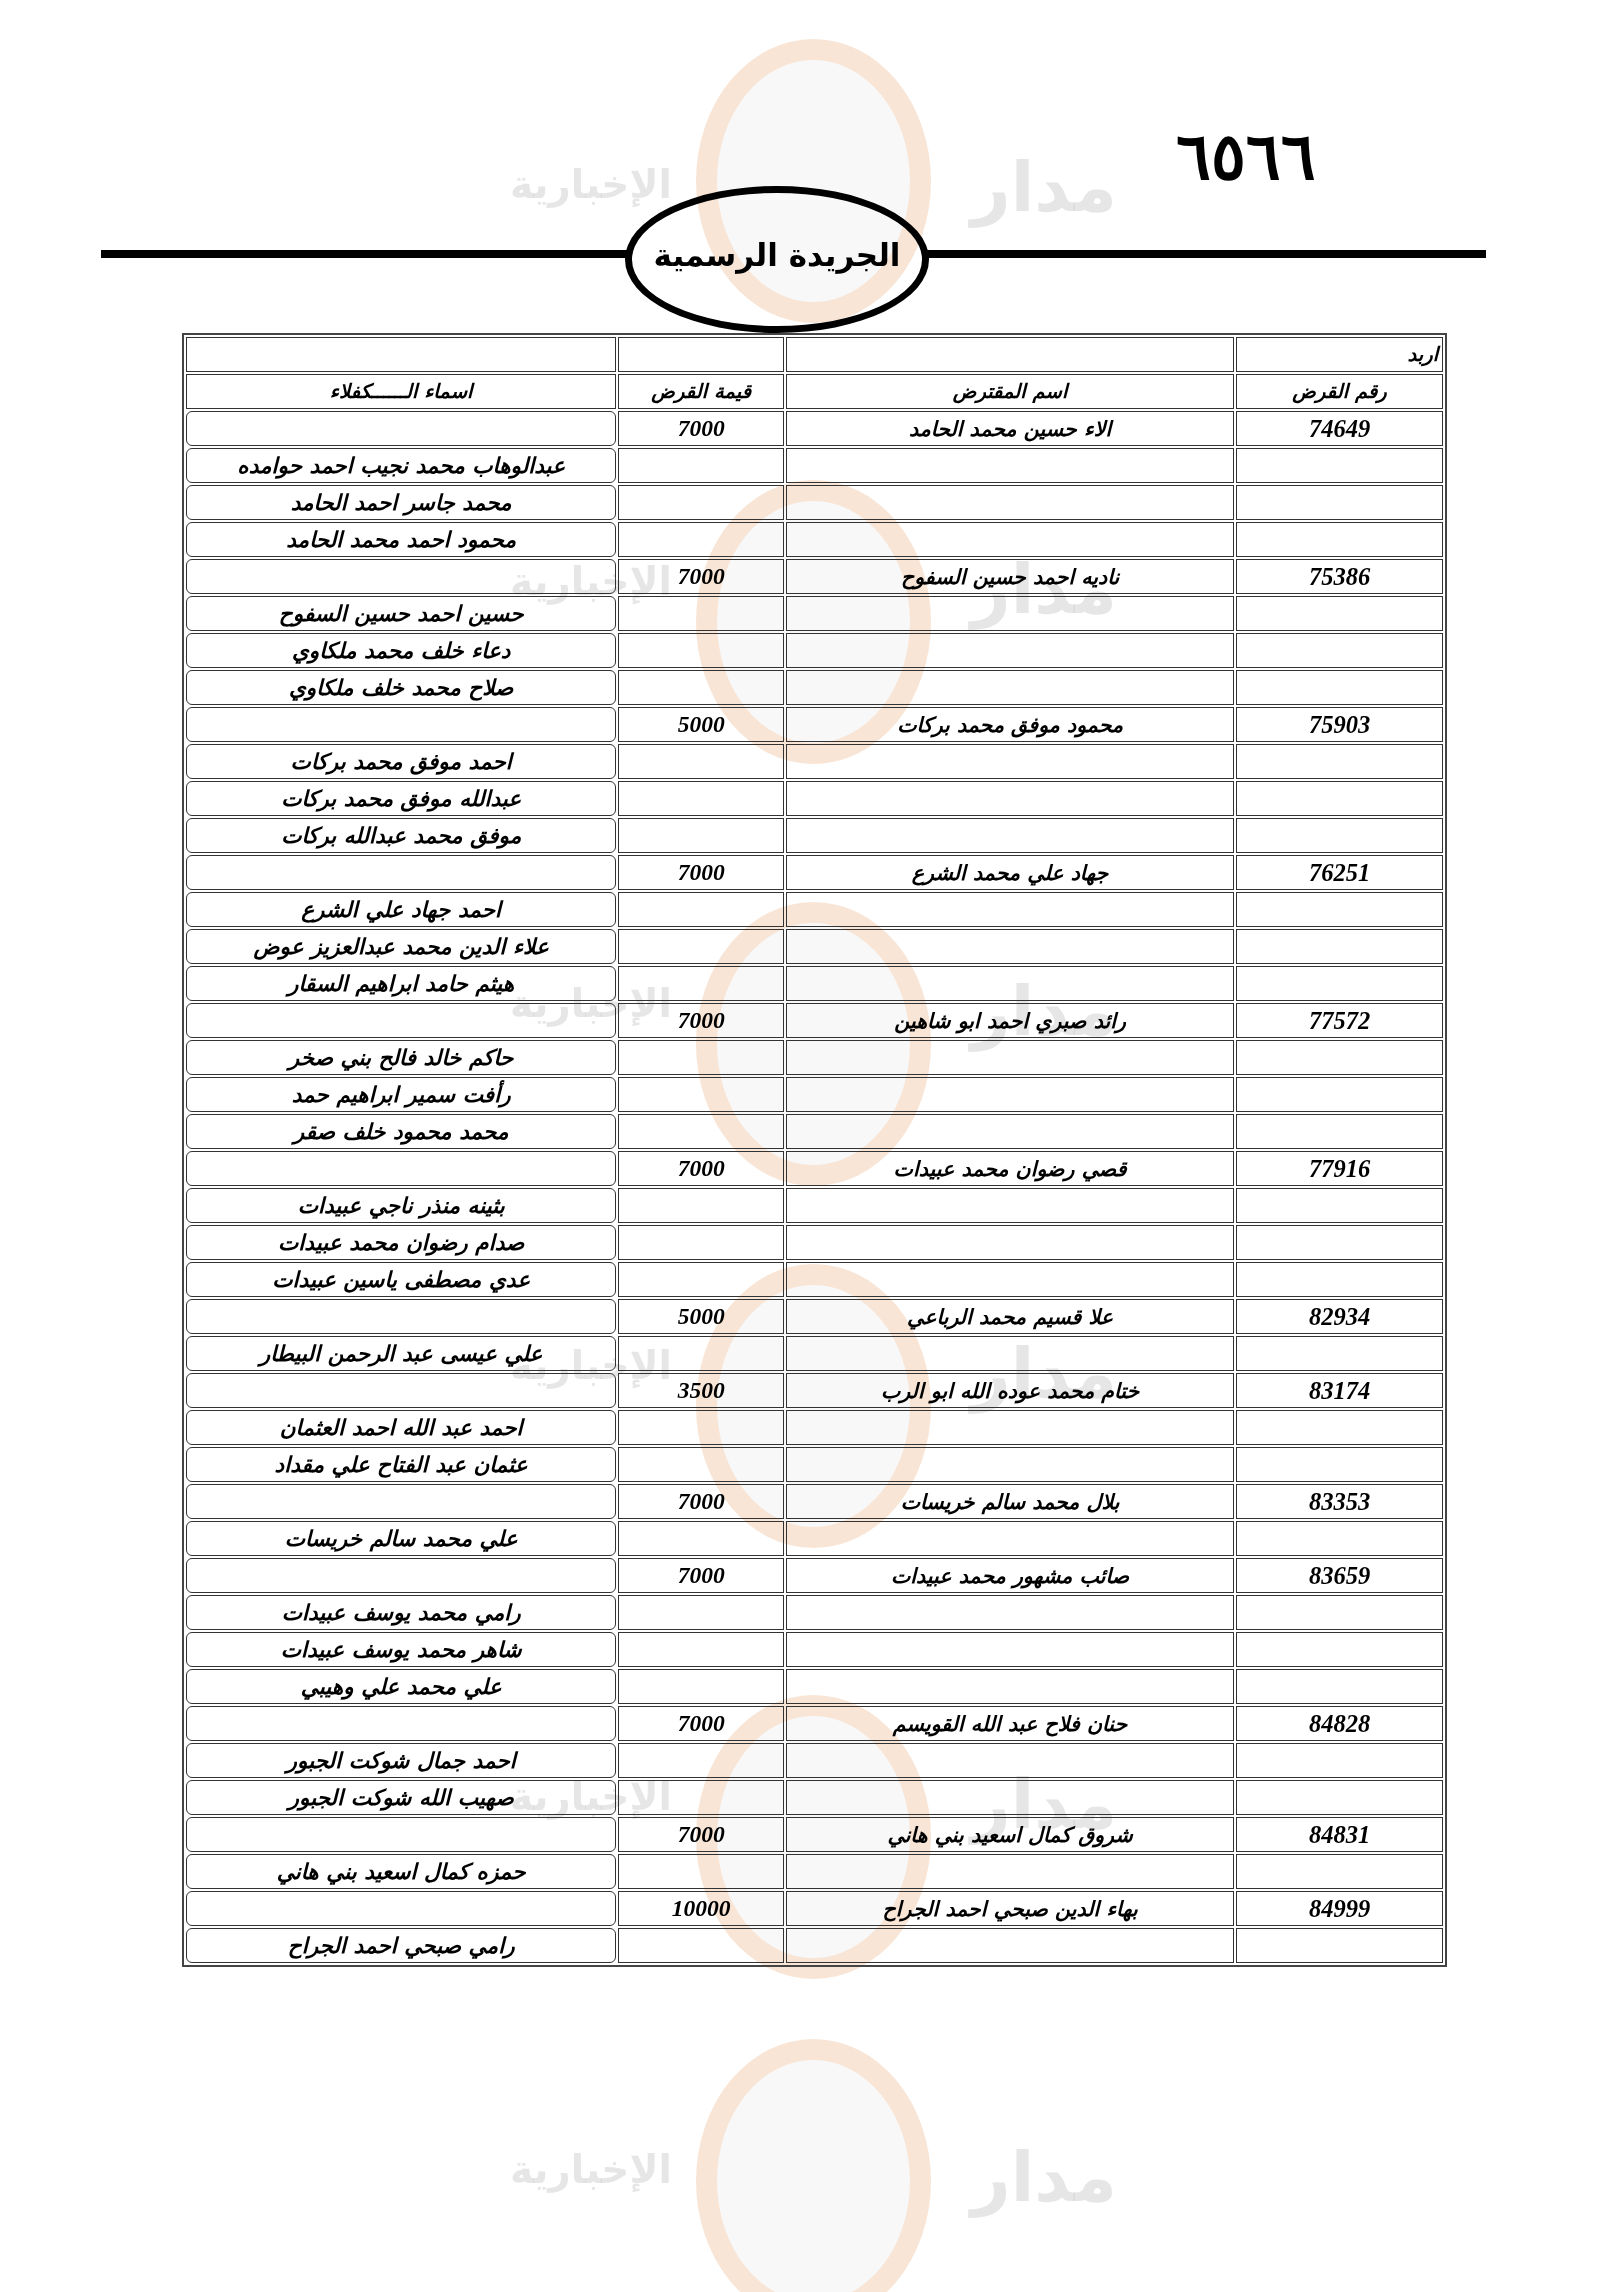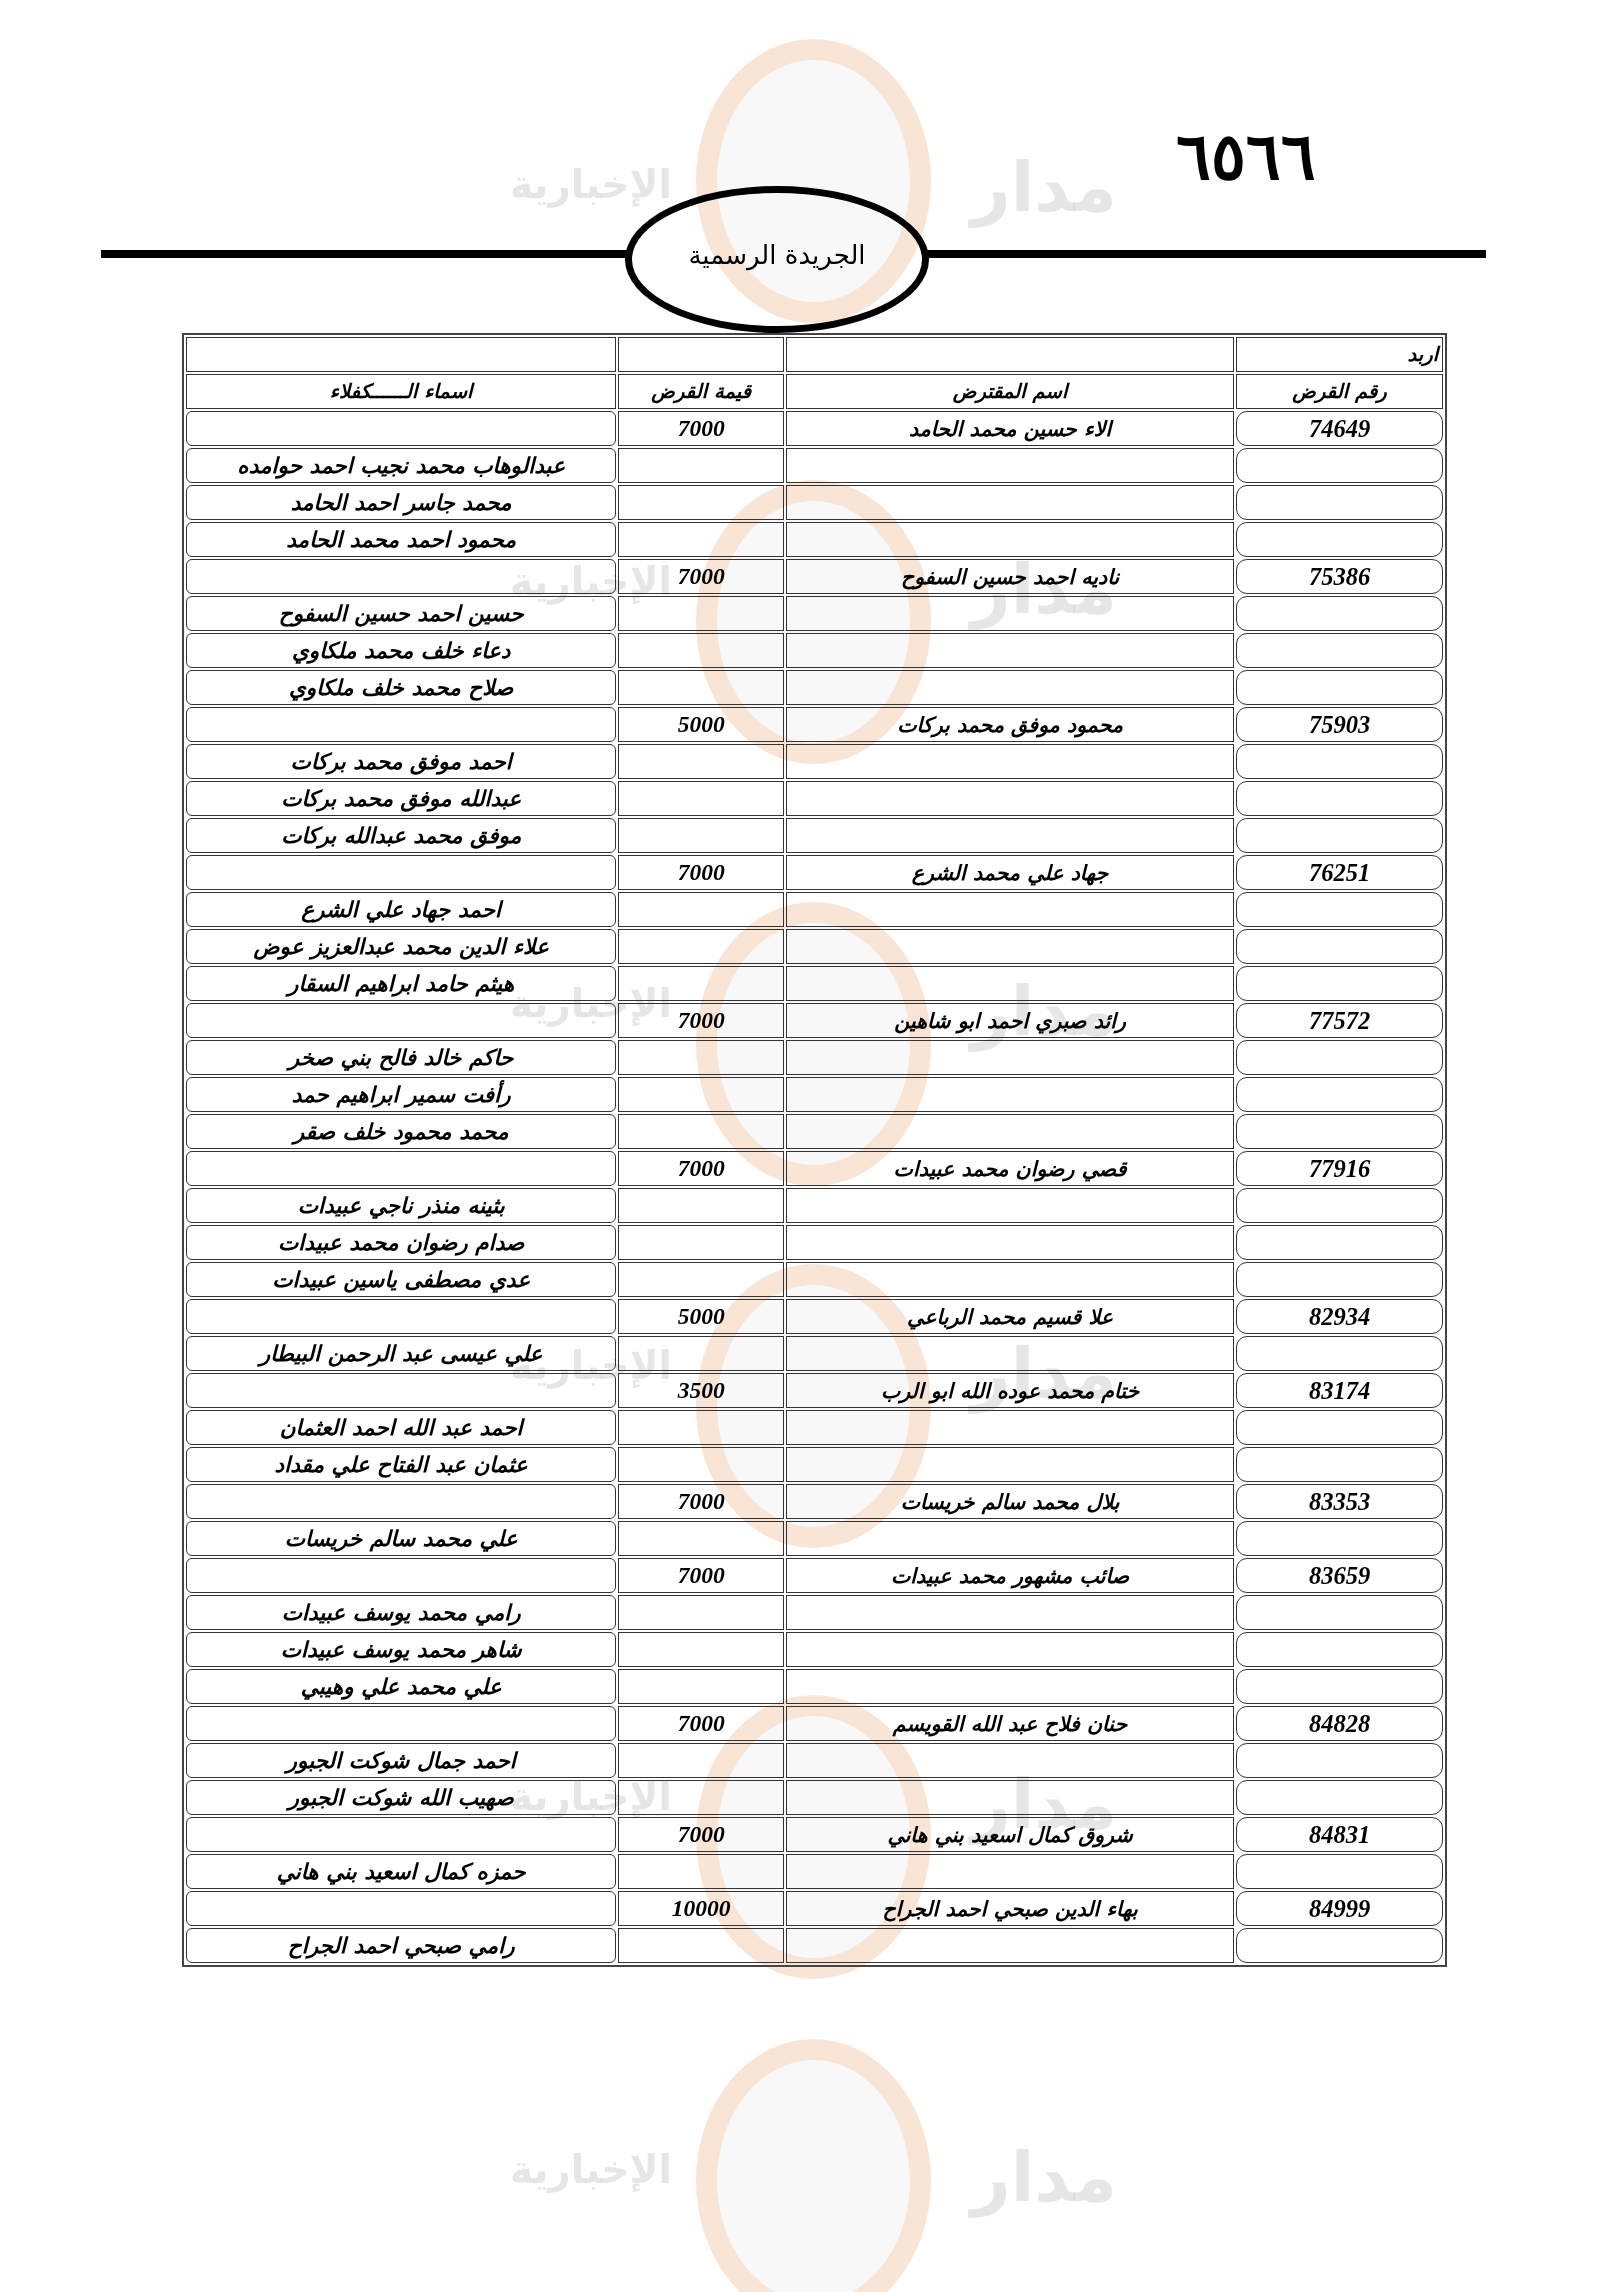--- a/index.html
+++ b/index.html
@@ -10,30 +10,30 @@
               border:21.6px solid rgba(247,160,90,0.22); background:rgba(235,235,235,0.35); box-sizing:border-box; }
   .wm-text { position:absolute; color:rgba(200,200,200,0.45); font-weight:bold; font-family:"DejaVu Sans", sans-serif; }
   .page-number { position:absolute; left:1176px; top:118px; font-size:65px; font-weight:bold;
                  font-family:"DejaVu Serif", serif; letter-spacing:2px; direction:rtl; }
   .rule { position:absolute; top:250px; height:7.8px; background:#000; }
   .rule-left { left:101px; width:529px; }
   .rule-right { left:926px; width:560px; }
   .masthead-oval { position:absolute; left:625px; top:186px; width:304px; height:147px; border:7.8px solid #000;
                    border-radius:50%; box-sizing:border-box; background:transparent;
                    display:flex; align-items:center; justify-content:center; }
-  .masthead-title { font-size:26px; font-weight:normal; direction:rtl; margin-top:-9.8px; }
+  .masthead-title { font-size:31px; font-weight:bold; direction:rtl; margin-top:-9.8px; }
   table.loans { position:absolute; left:182px; top:333px; width:1265px; border-collapse:separate;
                 border-spacing:2px; border:2.9px double #444; direction:ltr; table-layout:fixed;font-style:italic; }
   table.loans td { border:1.5px solid #333; height:33px; padding:0 3.9px; font-weight:bold;
                    overflow:hidden; white-space:nowrap; }
   .col-g { width:387px; } .col-a { width:149px; } .col-b { width:403px; } .col-n { width:186px; }
   td.g { text-align:center; direction:rtl; font-size:21.6px; padding-left:13.7px;border-radius:6px; }
   td.a { text-align:center; font-family:"Liberation Serif", serif; font-size:23.5px;margin-top:36px; }
   td.b { text-align:center; direction:rtl; font-size:20.6px; }
-  td.n { text-align:center; font-family:"Liberation Serif", serif; font-size:24.5px;border-radius:11px; }
+  td.n { text-align:center; font-family:"Liberation Serif", serif; font-size:24.5px; }
   td.hdr { font-weight:normal; font-size:19.6px; text-align:center; direction:rtl; }
   td.region { text-align:right; direction:rtl; font-weight:normal; font-size:19.6px; padding-right:13.7px; }
 </style>
 </head>
 <body>
 
 <div class="watermark" style="top:0;">
   <div class="wm-clock"></div>
   <div class="wm-text" style="left:0;top:162px;font-size:39px;">الإخبارية</div>
   <div class="wm-text" style="left:461px;top:147px;font-size:69px;">مدار</div>

